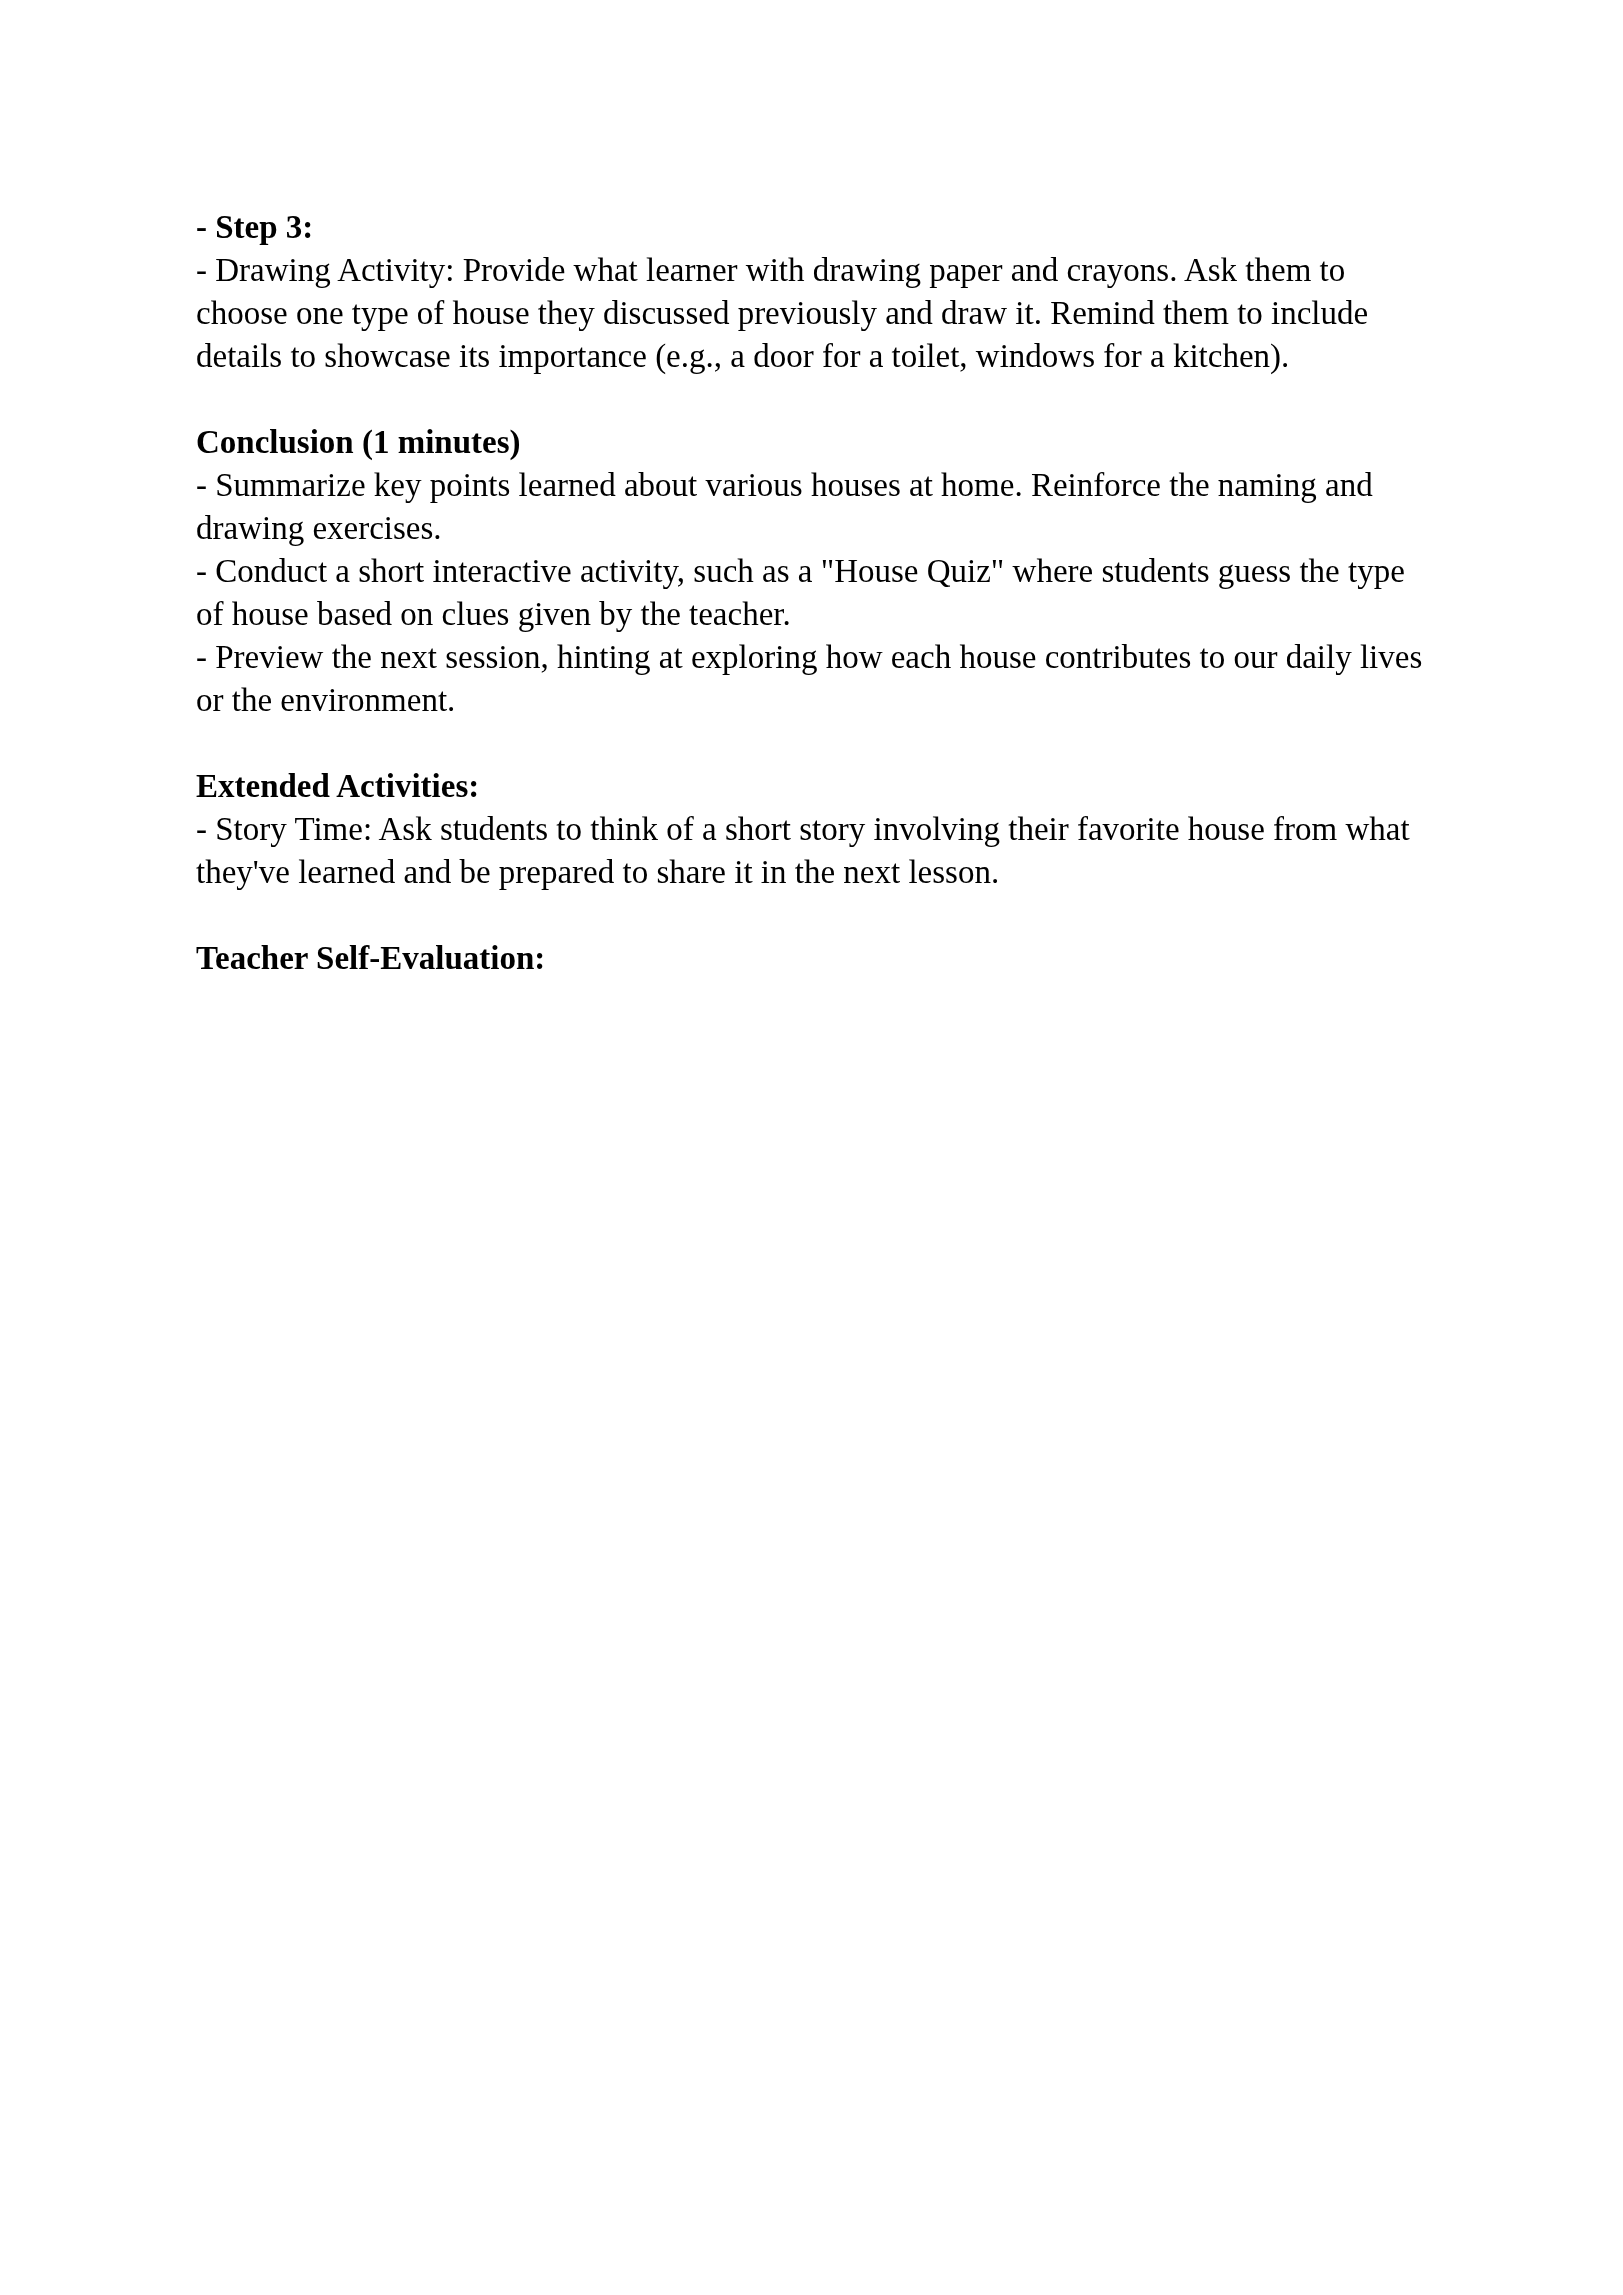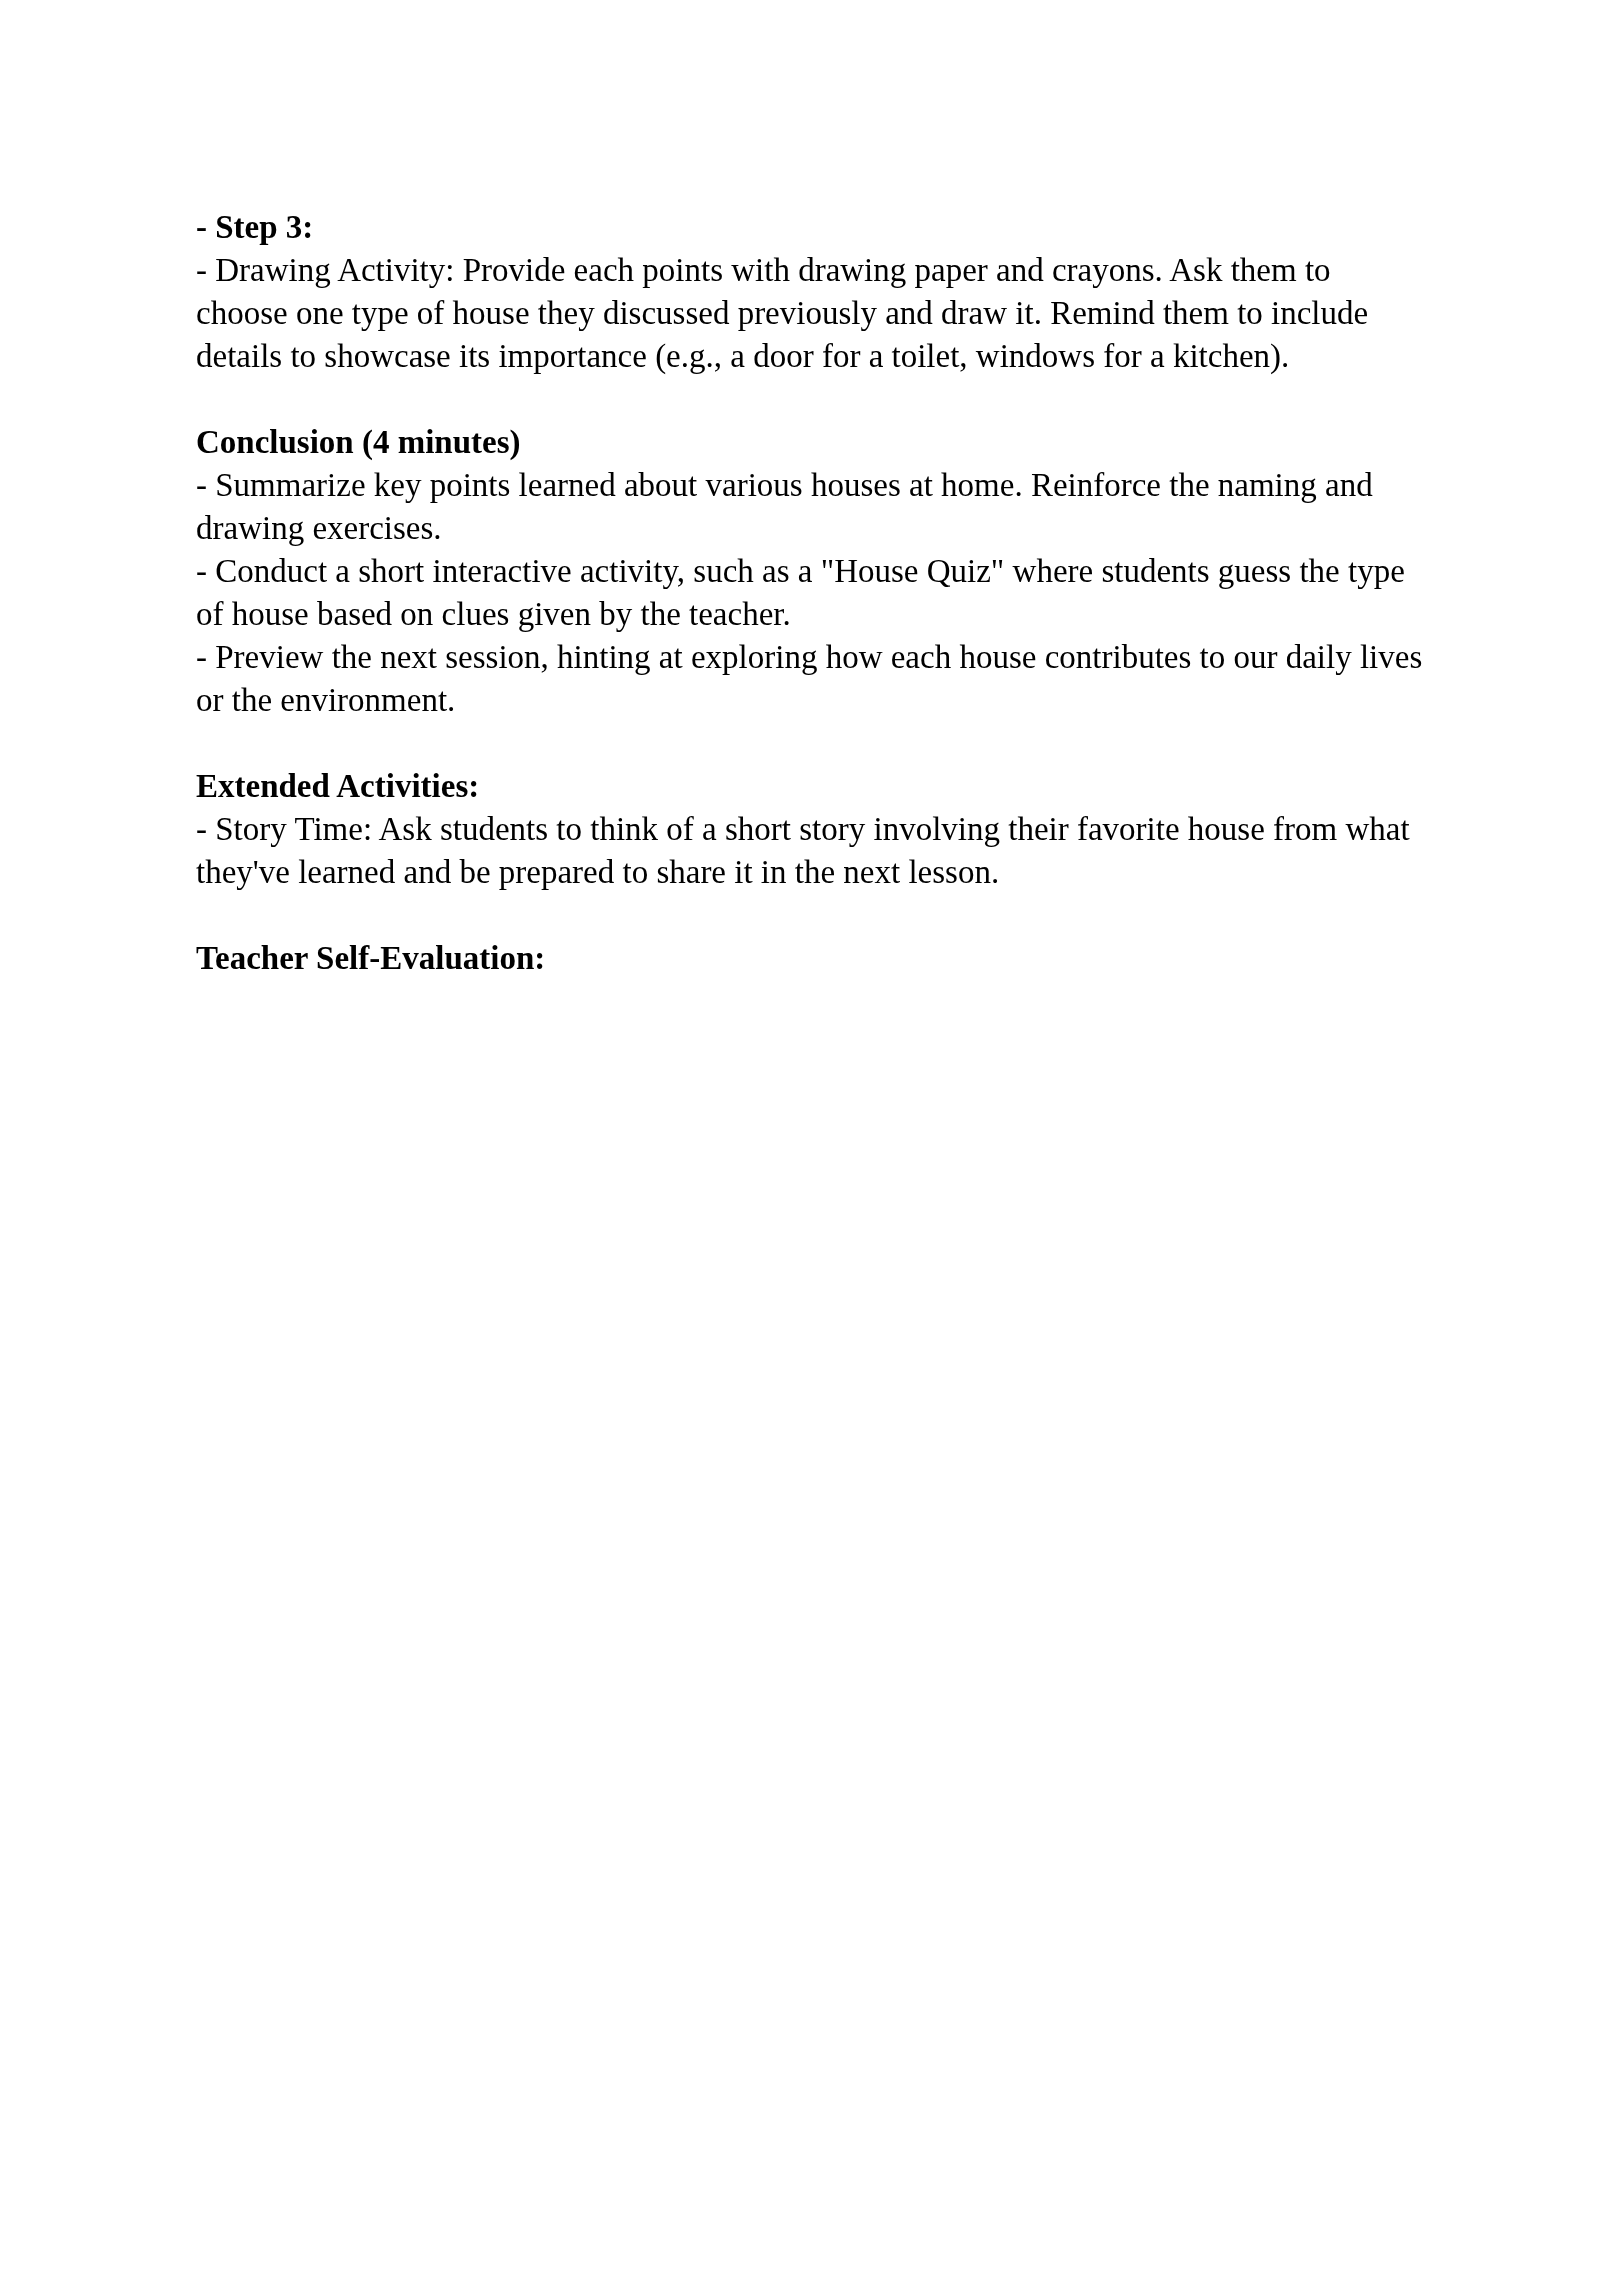--- a/index.html
+++ b/index.html
@@ -33,28 +33,28 @@
     font-weight: 700;
   }
 </style>
 </head>
 <body>
 
 <main class="page">
 
   <section class="doc-section">
     <p class="heading">- Step 3:</p>
-    <p class="para">- Drawing Activity: Provide each points with drawing paper and crayons. Ask them to choose one type of house they discussed previously and draw it. Remind them to include details to showcase its importance (e.g., a door for a toilet, windows for a kitchen).</p>
+    <p class="para">- Drawing Activity: Provide what learner with drawing paper and crayons. Ask them to choose one type of house they discussed previously and draw it. Remind them to include details to showcase its importance (e.g., a door for a toilet, windows for a kitchen).</p>
   </section>
 
   <section class="doc-section">
   </section>
 
   <section class="doc-section">
-    <p class="heading">Conclusion (4 minutes)</p>
+    <p class="heading">Conclusion (1 minutes)</p>
     <p class="para">- Summarize key points learned about various houses at home. Reinforce the naming and drawing exercises.</p>
     <p class="para">- Conduct a short interactive activity, such as a "House Quiz" where students guess the type of house based on clues given by the teacher.</p>
     <p class="para">- Preview the next session, hinting at exploring how each house contributes to our daily lives or the environment.</p>
   </section>
 
   <section class="doc-section">
     <p class="heading">Extended Activities:</p>
     <p class="para">- Story Time: Ask students to think of a short story involving their favorite house from what they've learned and be prepared to share it in the next lesson.</p>
   </section>
 

